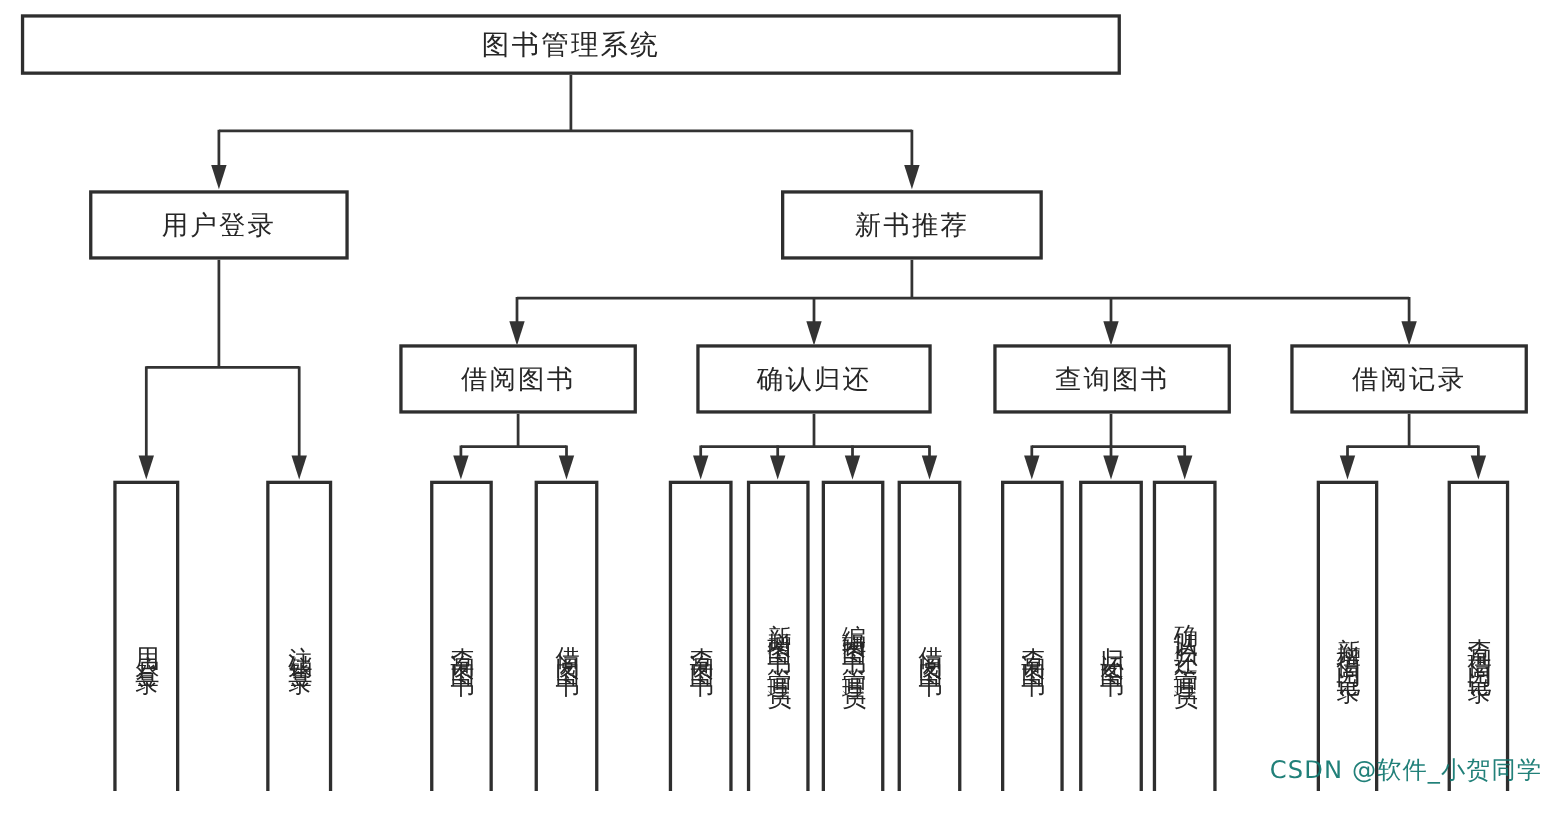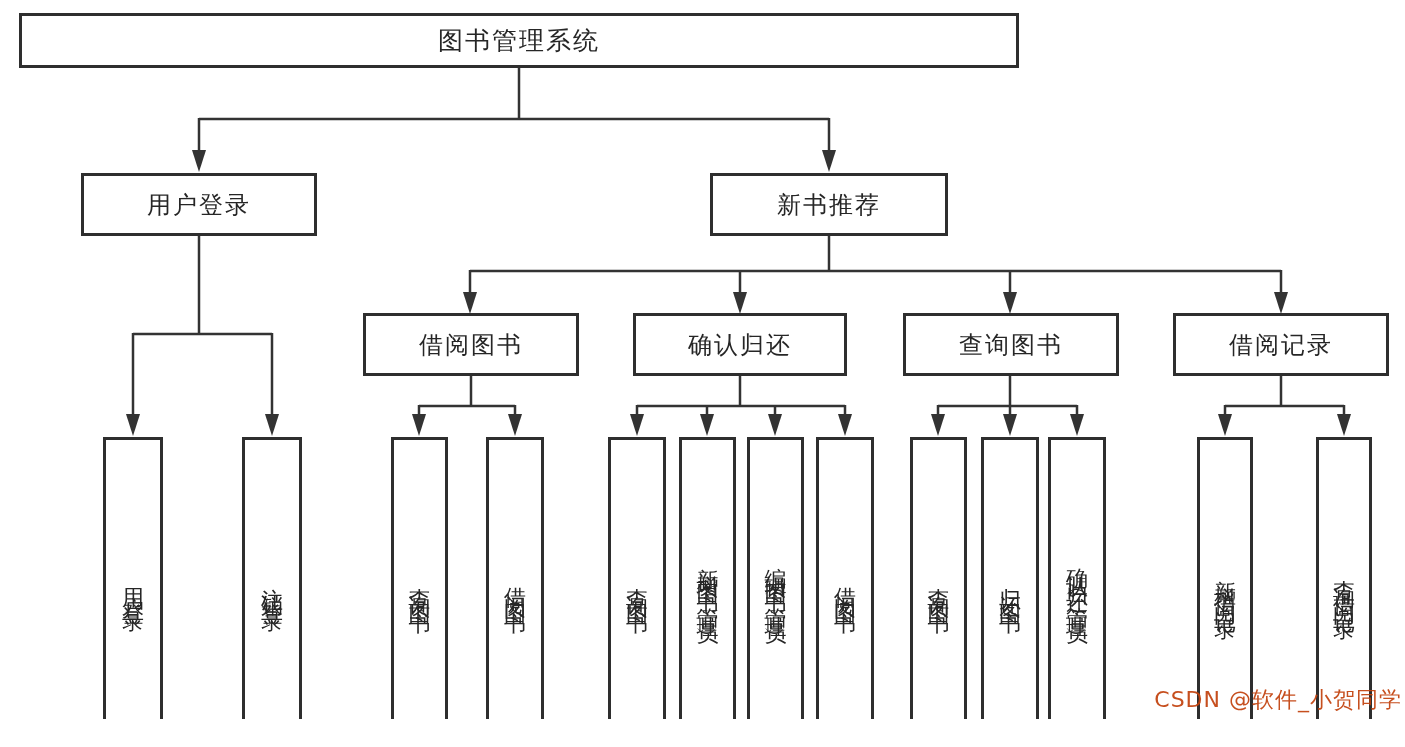--- a/index.html
+++ b/index.html
@@ -26,21 +26,21 @@
     font-size:22px;
     line-height:1;
     letter-spacing:8px;
     white-space:nowrap;
   }
   .watermark{
     position:absolute;
     right:3px;
     bottom:4px;
     font-size:22px;
-    color:#c2410c;
+    color:#0f766e;
     opacity:0.92;
     z-index:5;
     letter-spacing:1px;
     white-space:nowrap;
   }
 </style>
 </head>
 <body>
 
 <div id="stage">

